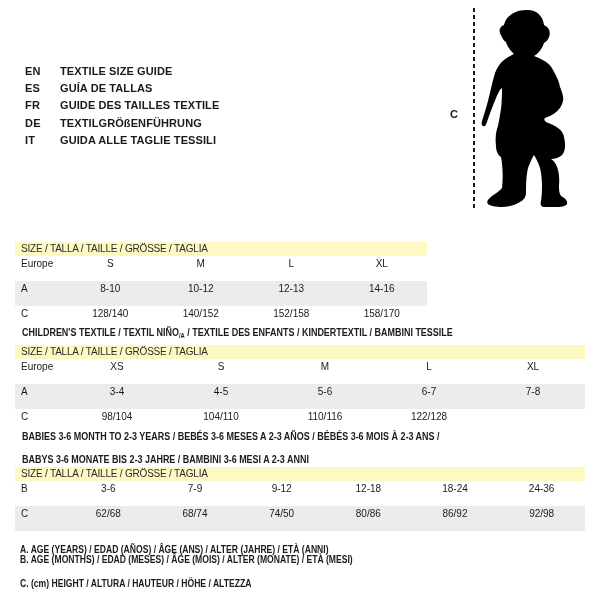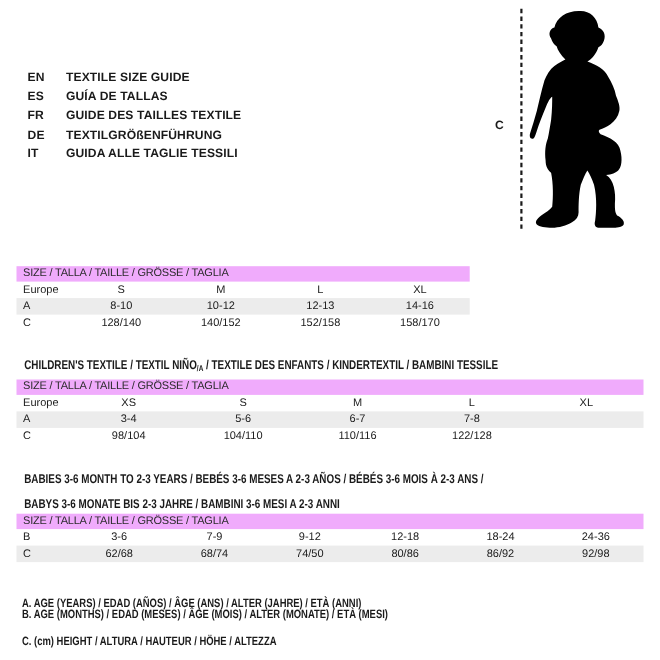--- a/index.html
+++ b/index.html
@@ -35,27 +35,27 @@
     transform-origin: 0 50%;
     font-weight: bold; font-size: 11.5px;
     white-space: nowrap; letter-spacing: 0px;
   }
   .subber { font-size: 7.5px; vertical-align: -2px; }
 
   
   .table { position: absolute; left: 15px; }
   .table .band {
     height: 14px; line-height: 14px;
-    background: #f0abfc;
+    background: #fef9c3;
     color: #2b2b2b;
     font-size: 10px; letter-spacing: -0.2px;
     padding-left: 6px;
     white-space: nowrap;
   }
-  .trow { display: grid; height: 15px; line-height: 15px; font-size: 10px; }
+  .trow { display: grid; height: 25px; line-height: 15px; font-size: 10px; }
   .trow.shade { background: #ececec; }
   .trow .lbl { padding-left: 6px; text-align: left; }
   .trow .val { text-align: center; }
   .table.cols4 { width: 412px; }
   .table.cols4 .trow { grid-template-columns: 50px repeat(4, 1fr); }
   .table.cols5 { width: 570px; }
   .table.cols5 .trow { grid-template-columns: 50px repeat(5, 1fr); }
   .table.cols6 { width: 570px; }
   .table.cols6 .trow { grid-template-columns: 50px repeat(6, 1fr); }
 
@@ -180,20 +180,21 @@
       <span class="lbl">Europe</span>
       <span class="val">XS</span>
       <span class="val">S</span>
       <span class="val">M</span>
       <span class="val">L</span>
       <span class="val">XL</span>
     </div>
     <div class="trow shade">
       <span class="lbl">A</span>
       <span class="val">3-4</span>
+      <span class="val">4-5</span>
       <span class="val">5-6</span>
       <span class="val">6-7</span>
       <span class="val">7-8</span>
     </div>
     <div class="trow">
       <span class="lbl">C</span>
       <span class="val">98/104</span>
       <span class="val">104/110</span>
       <span class="val">110/116</span>
       <span class="val">122/128</span>

